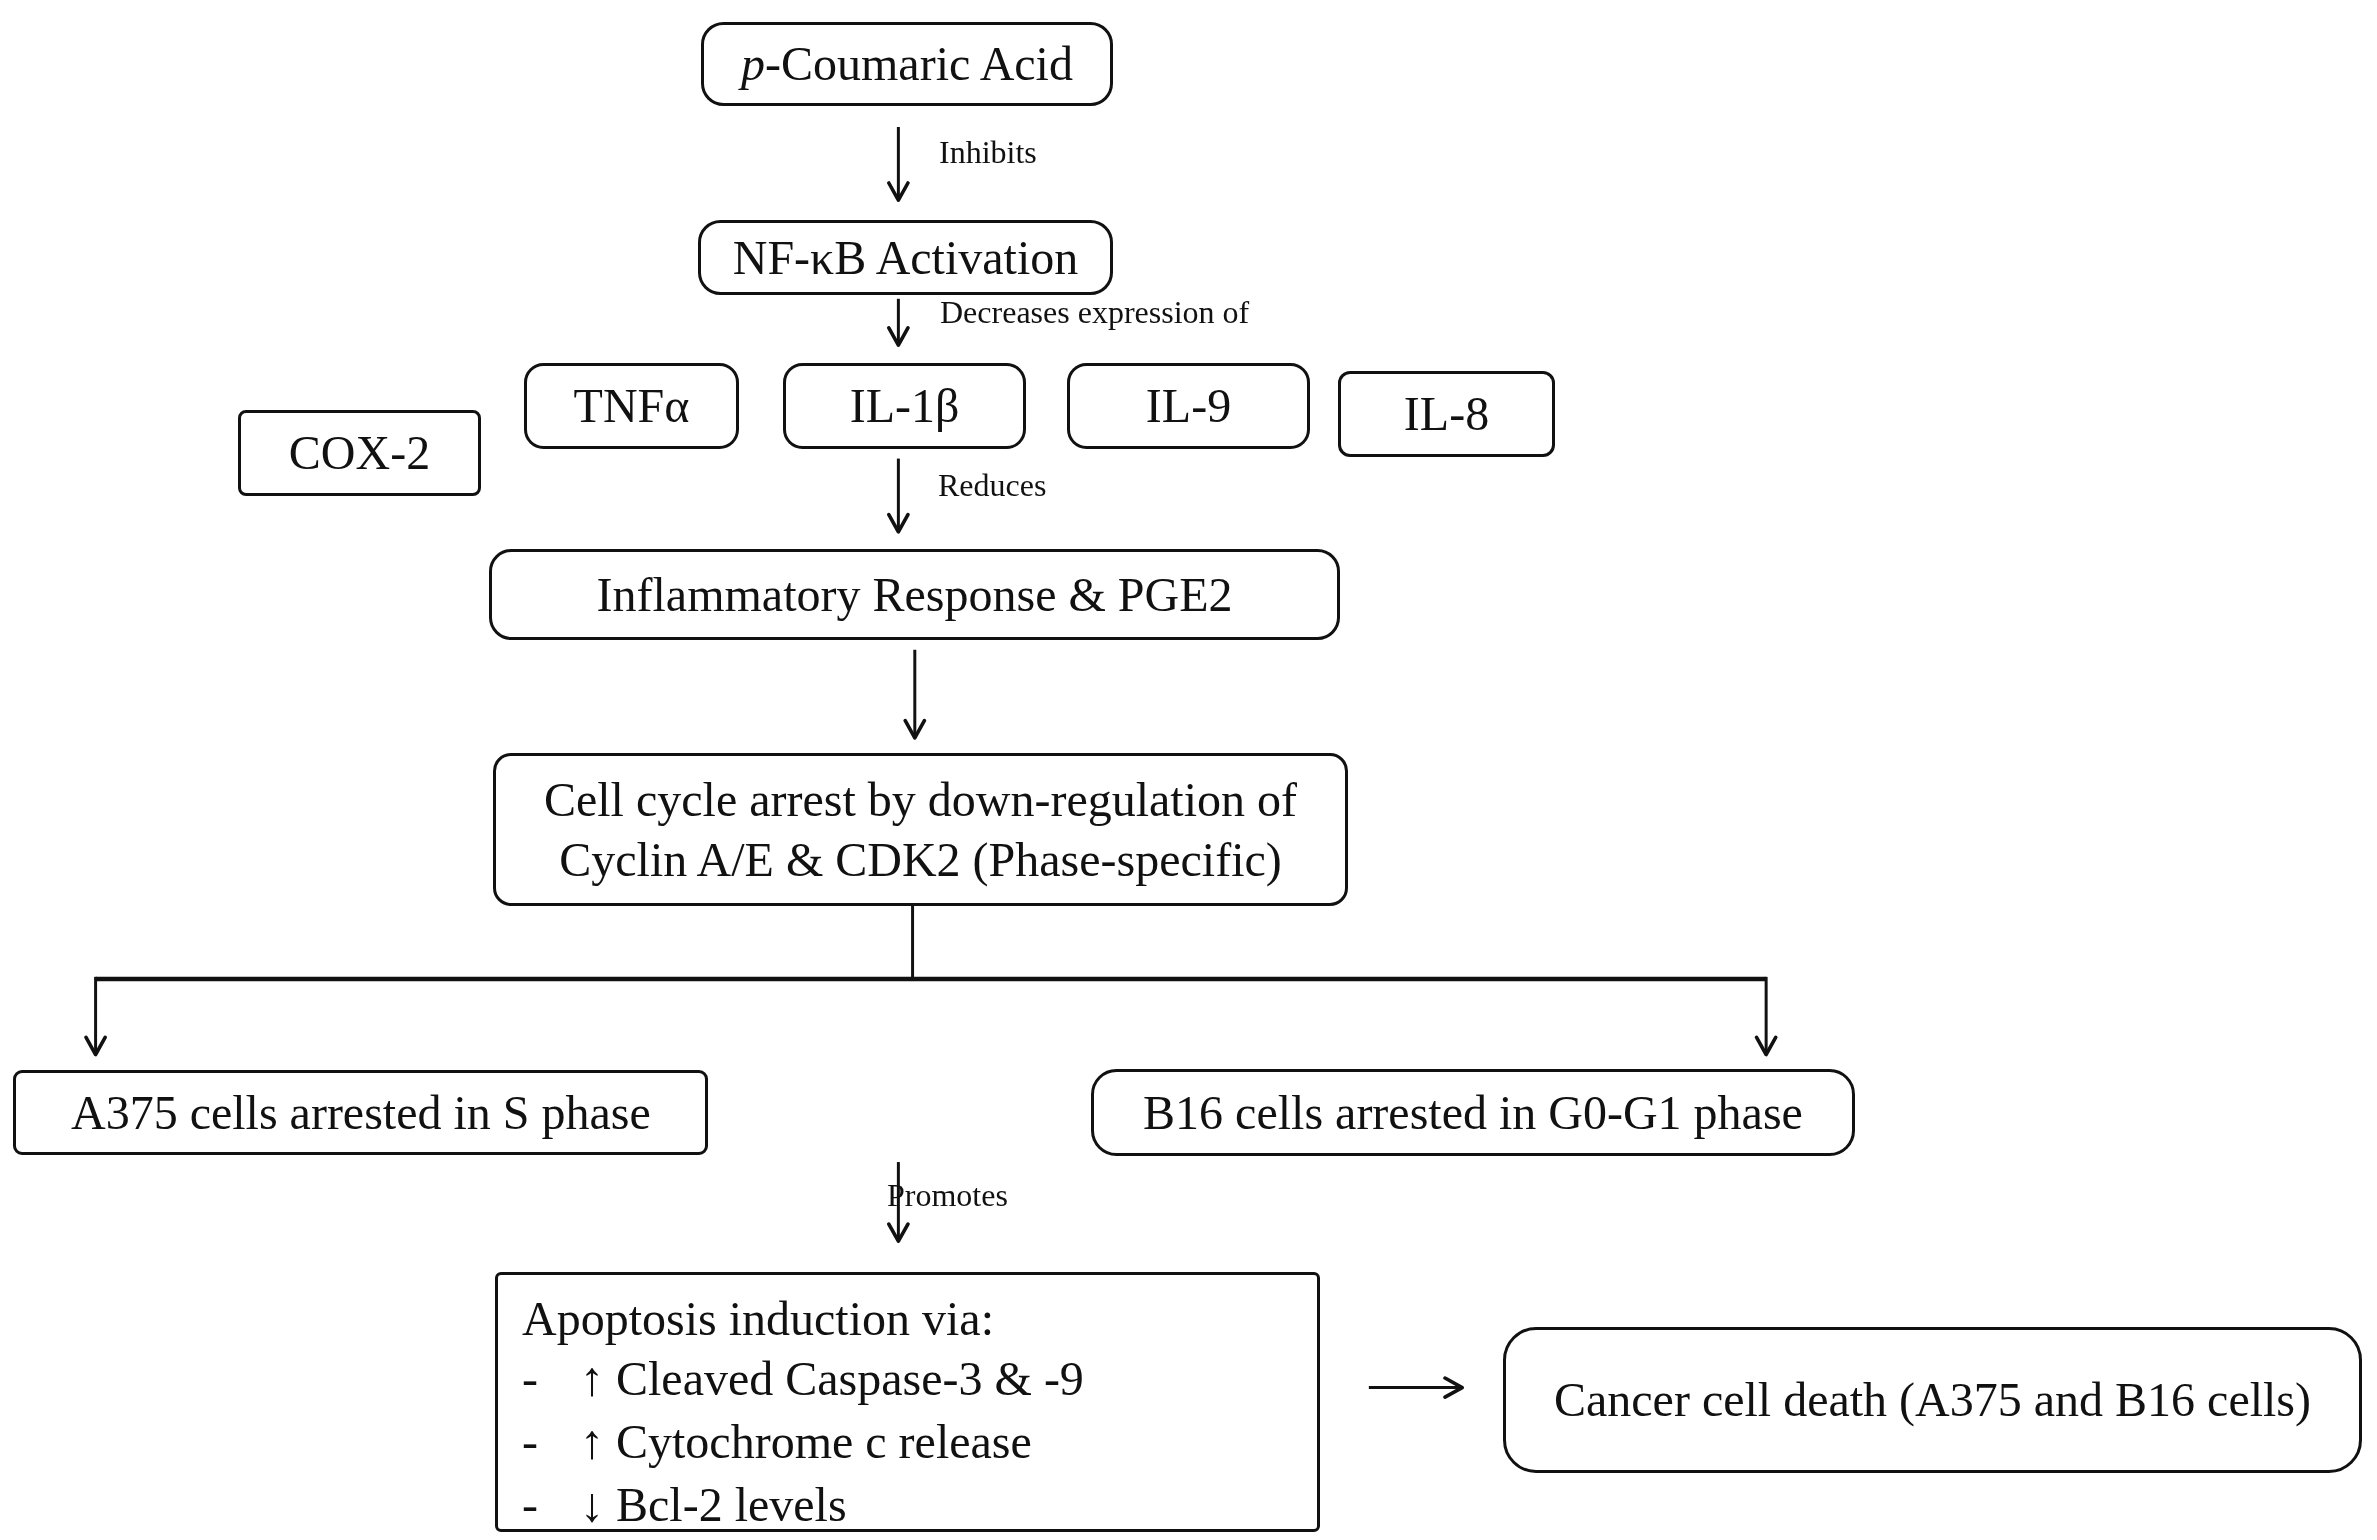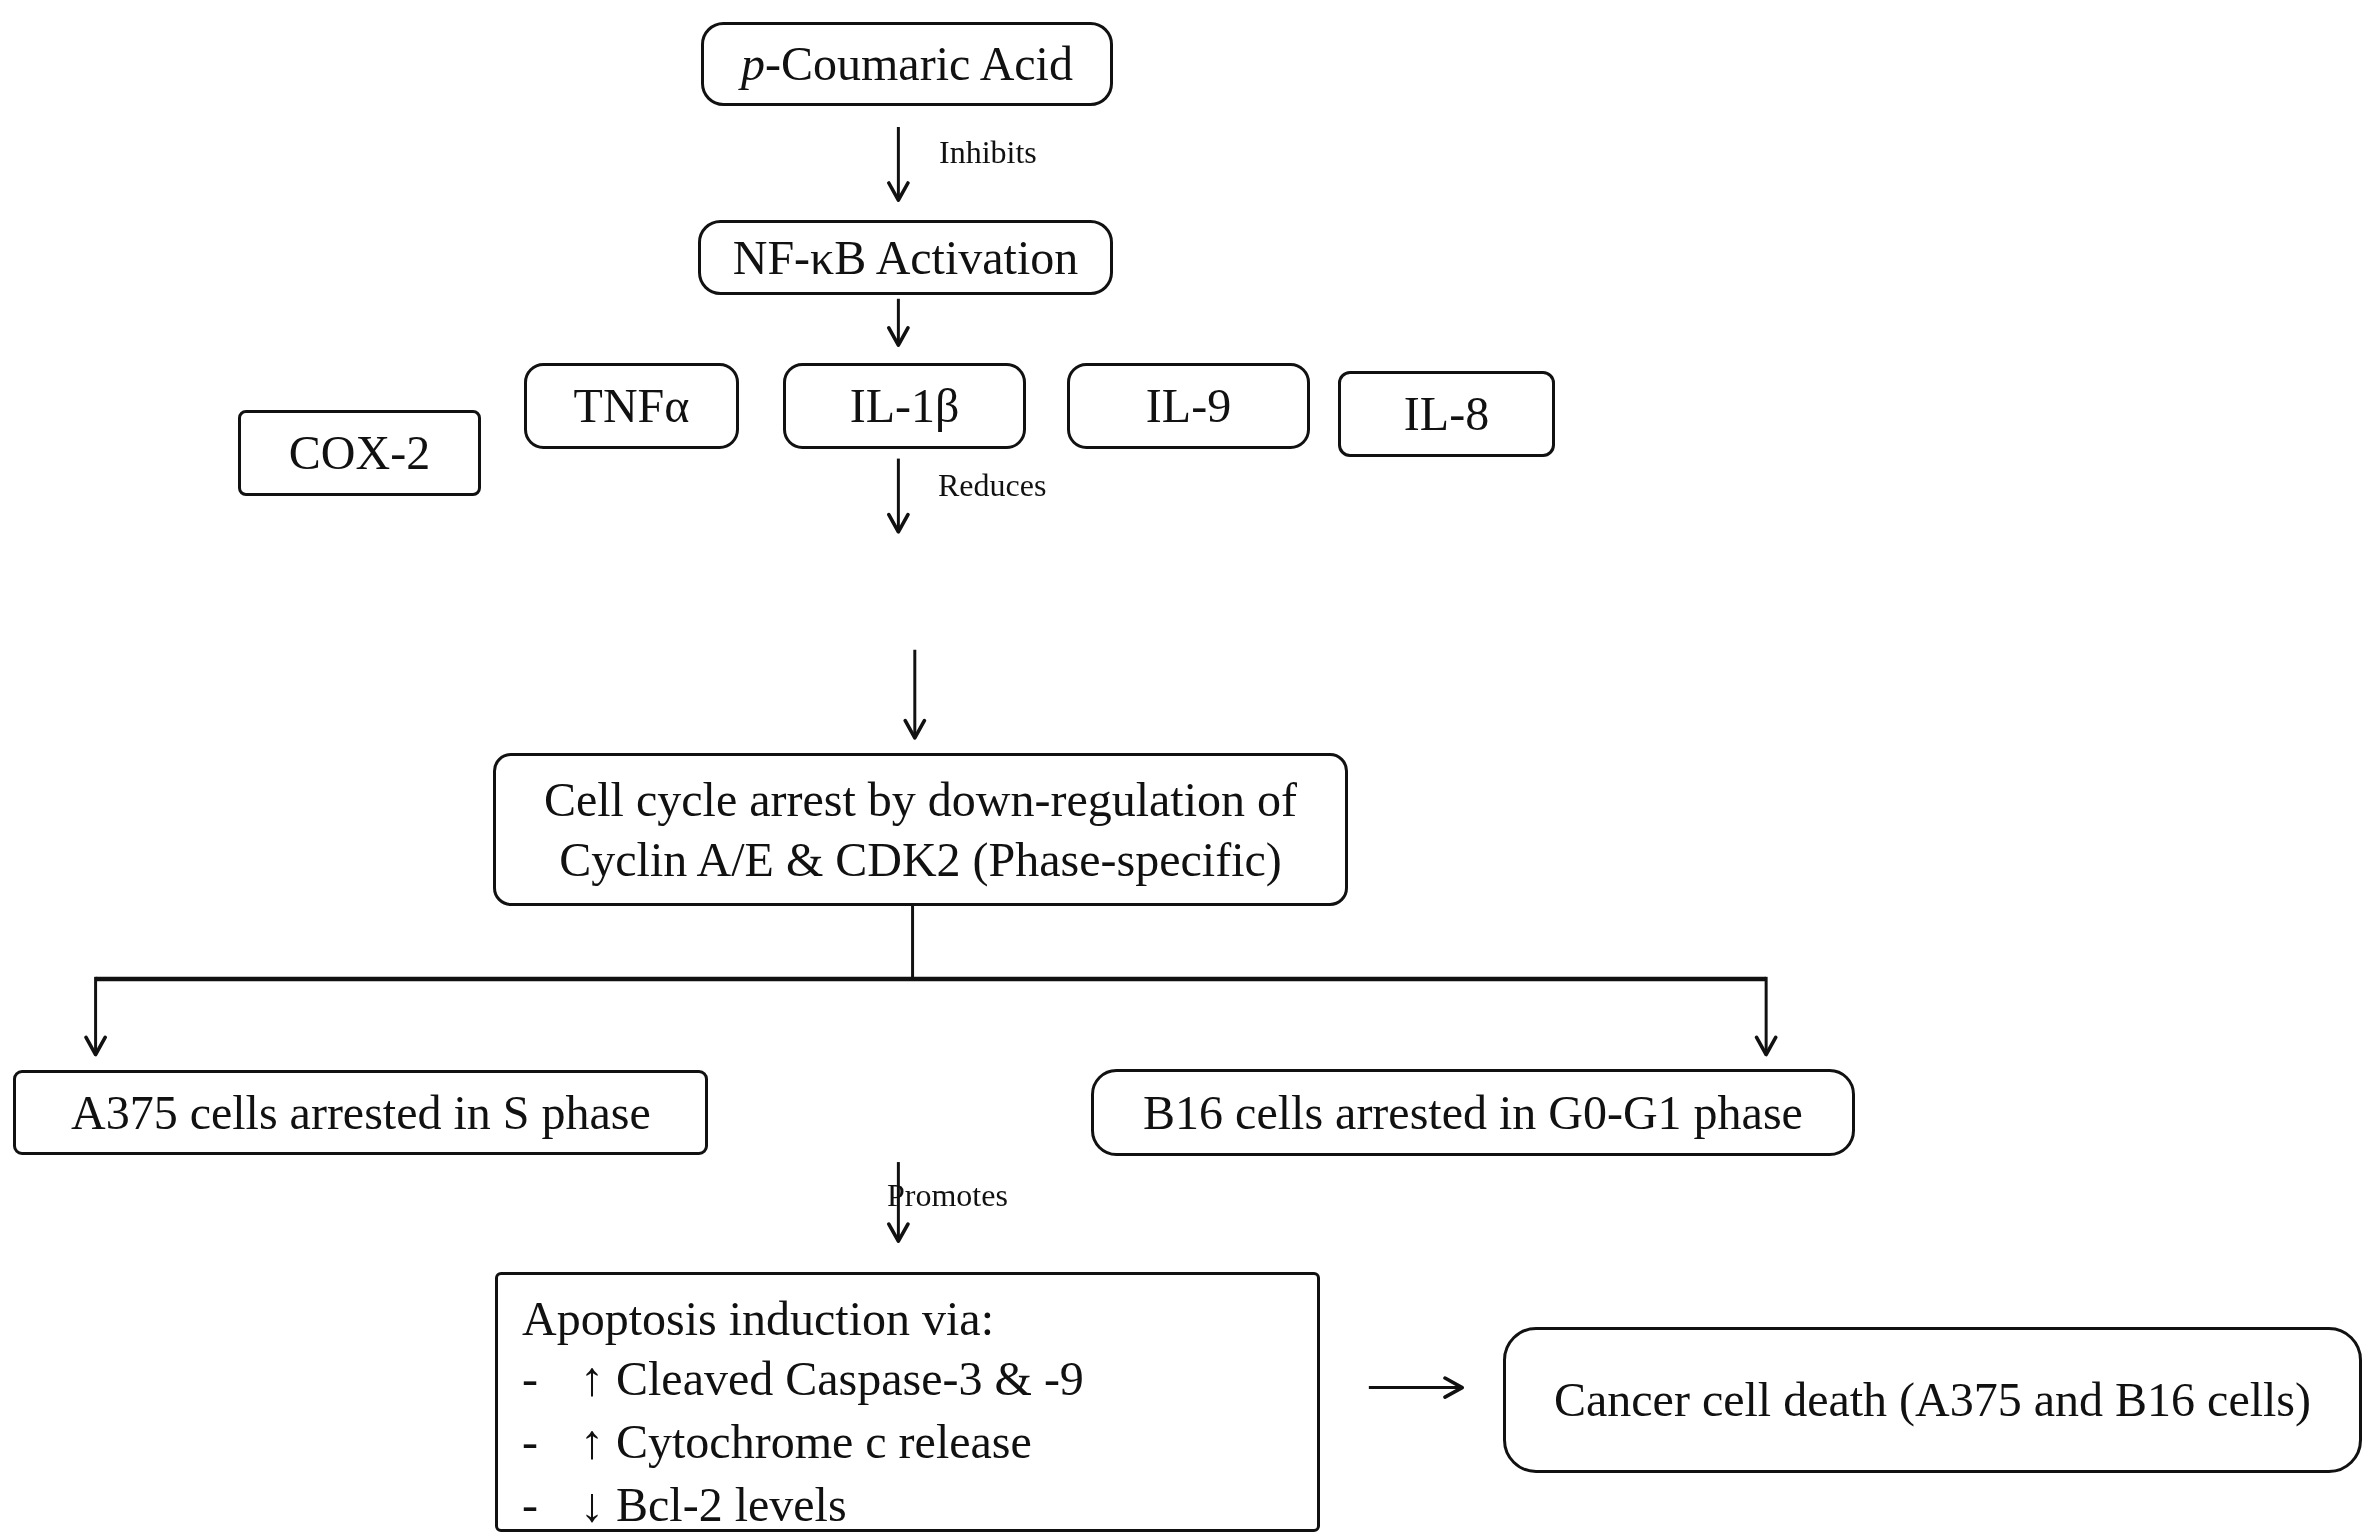--- a/index.html
+++ b/index.html
@@ -102,20 +102,21 @@
   </div>
 
   <div class="node n-nfkb">NF-κB Activation</div>
 
   <div class="node n-cox2">COX-2</div>
   <div class="node n-tnfa">TNFα</div>
   <div class="node n-il1b">IL-1β</div>
   <div class="node n-il6">IL-9</div>
   <div class="node n-il8">IL-8</div>
 
+  <div class="node n-inflam">Inflammatory Response &amp; PGE2</div>
 
   <div class="node n-cellcycle">
     <div style="display:flex; flex-direction:column; justify-content:center; height:100%;">
       <div>Cell cycle arrest by down-regulation of</div>
       <div>Cyclin A/E &amp; CDK2 (Phase-specific)</div>
     </div>
   </div>
 
   <div class="node n-a375">A375 cells arrested in S phase</div>
   <div class="node n-b16">B16 cells arrested in G0-G1 phase</div>
@@ -132,17 +133,18 @@
     </div>
     <div class="apop-row">
       <span class="apop-dash">-</span>
       <span class="apop-text">↓ Bcl-2 levels</span>
     </div>
   </div>
 
   <div class="node n-cancer">Cancer cell death (A375 and B16 cells)</div>
 
   <div class="edge-label l-inhibits">Inhibits</div>
+  <div class="edge-label l-decreases">Decreases expression of</div>
   <div class="edge-label l-reduces">Reduces</div>
   <div class="edge-label l-promotes">Promotes</div>
 
 </div>
 
 
 </body></html>

